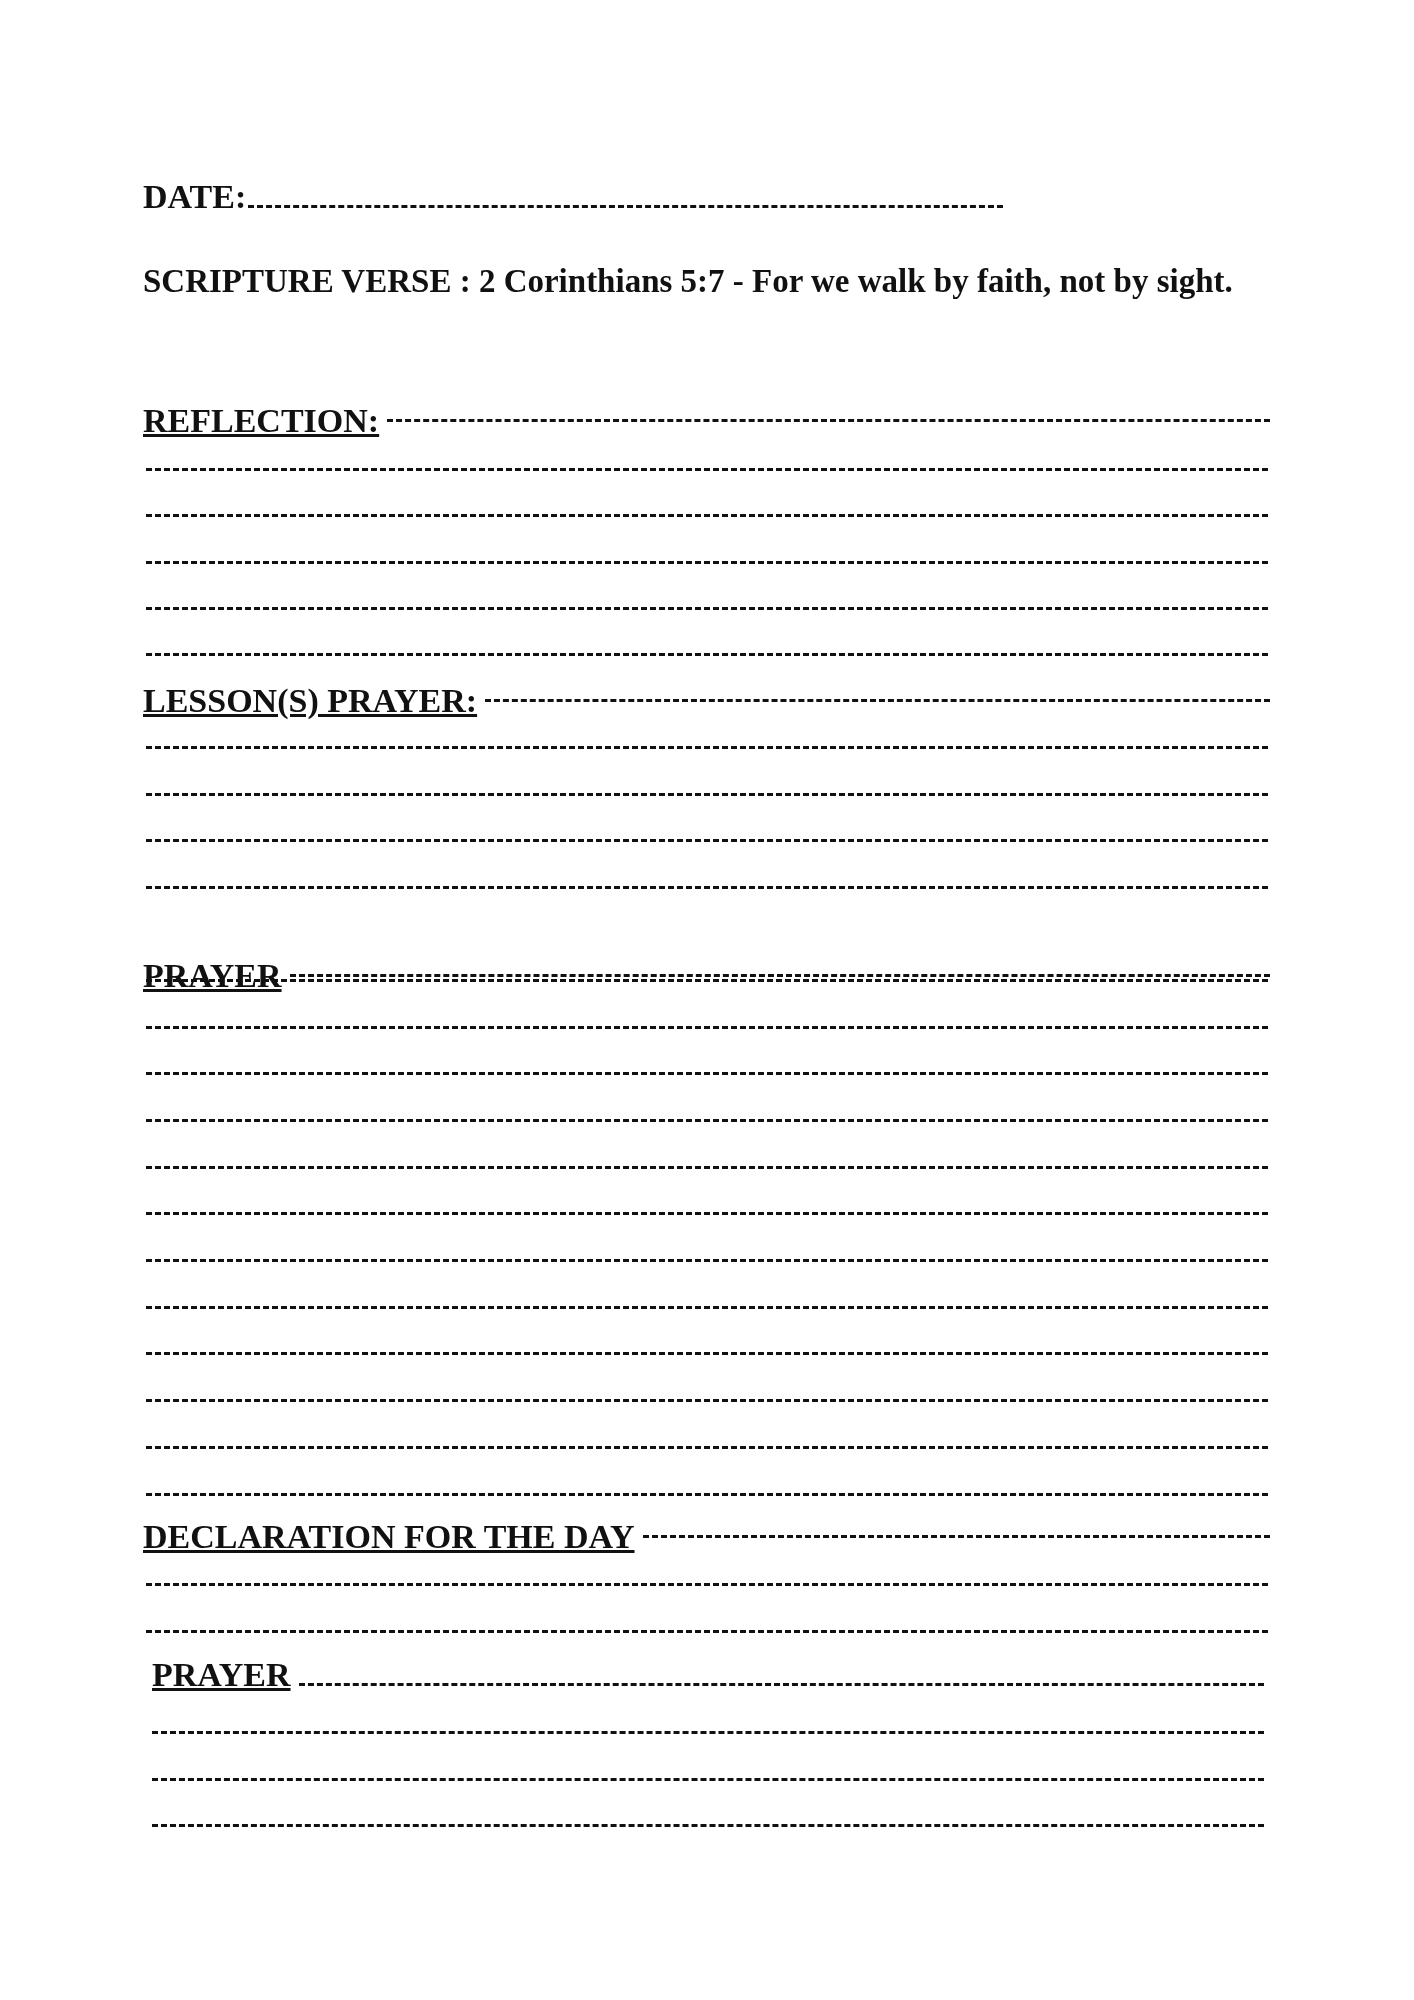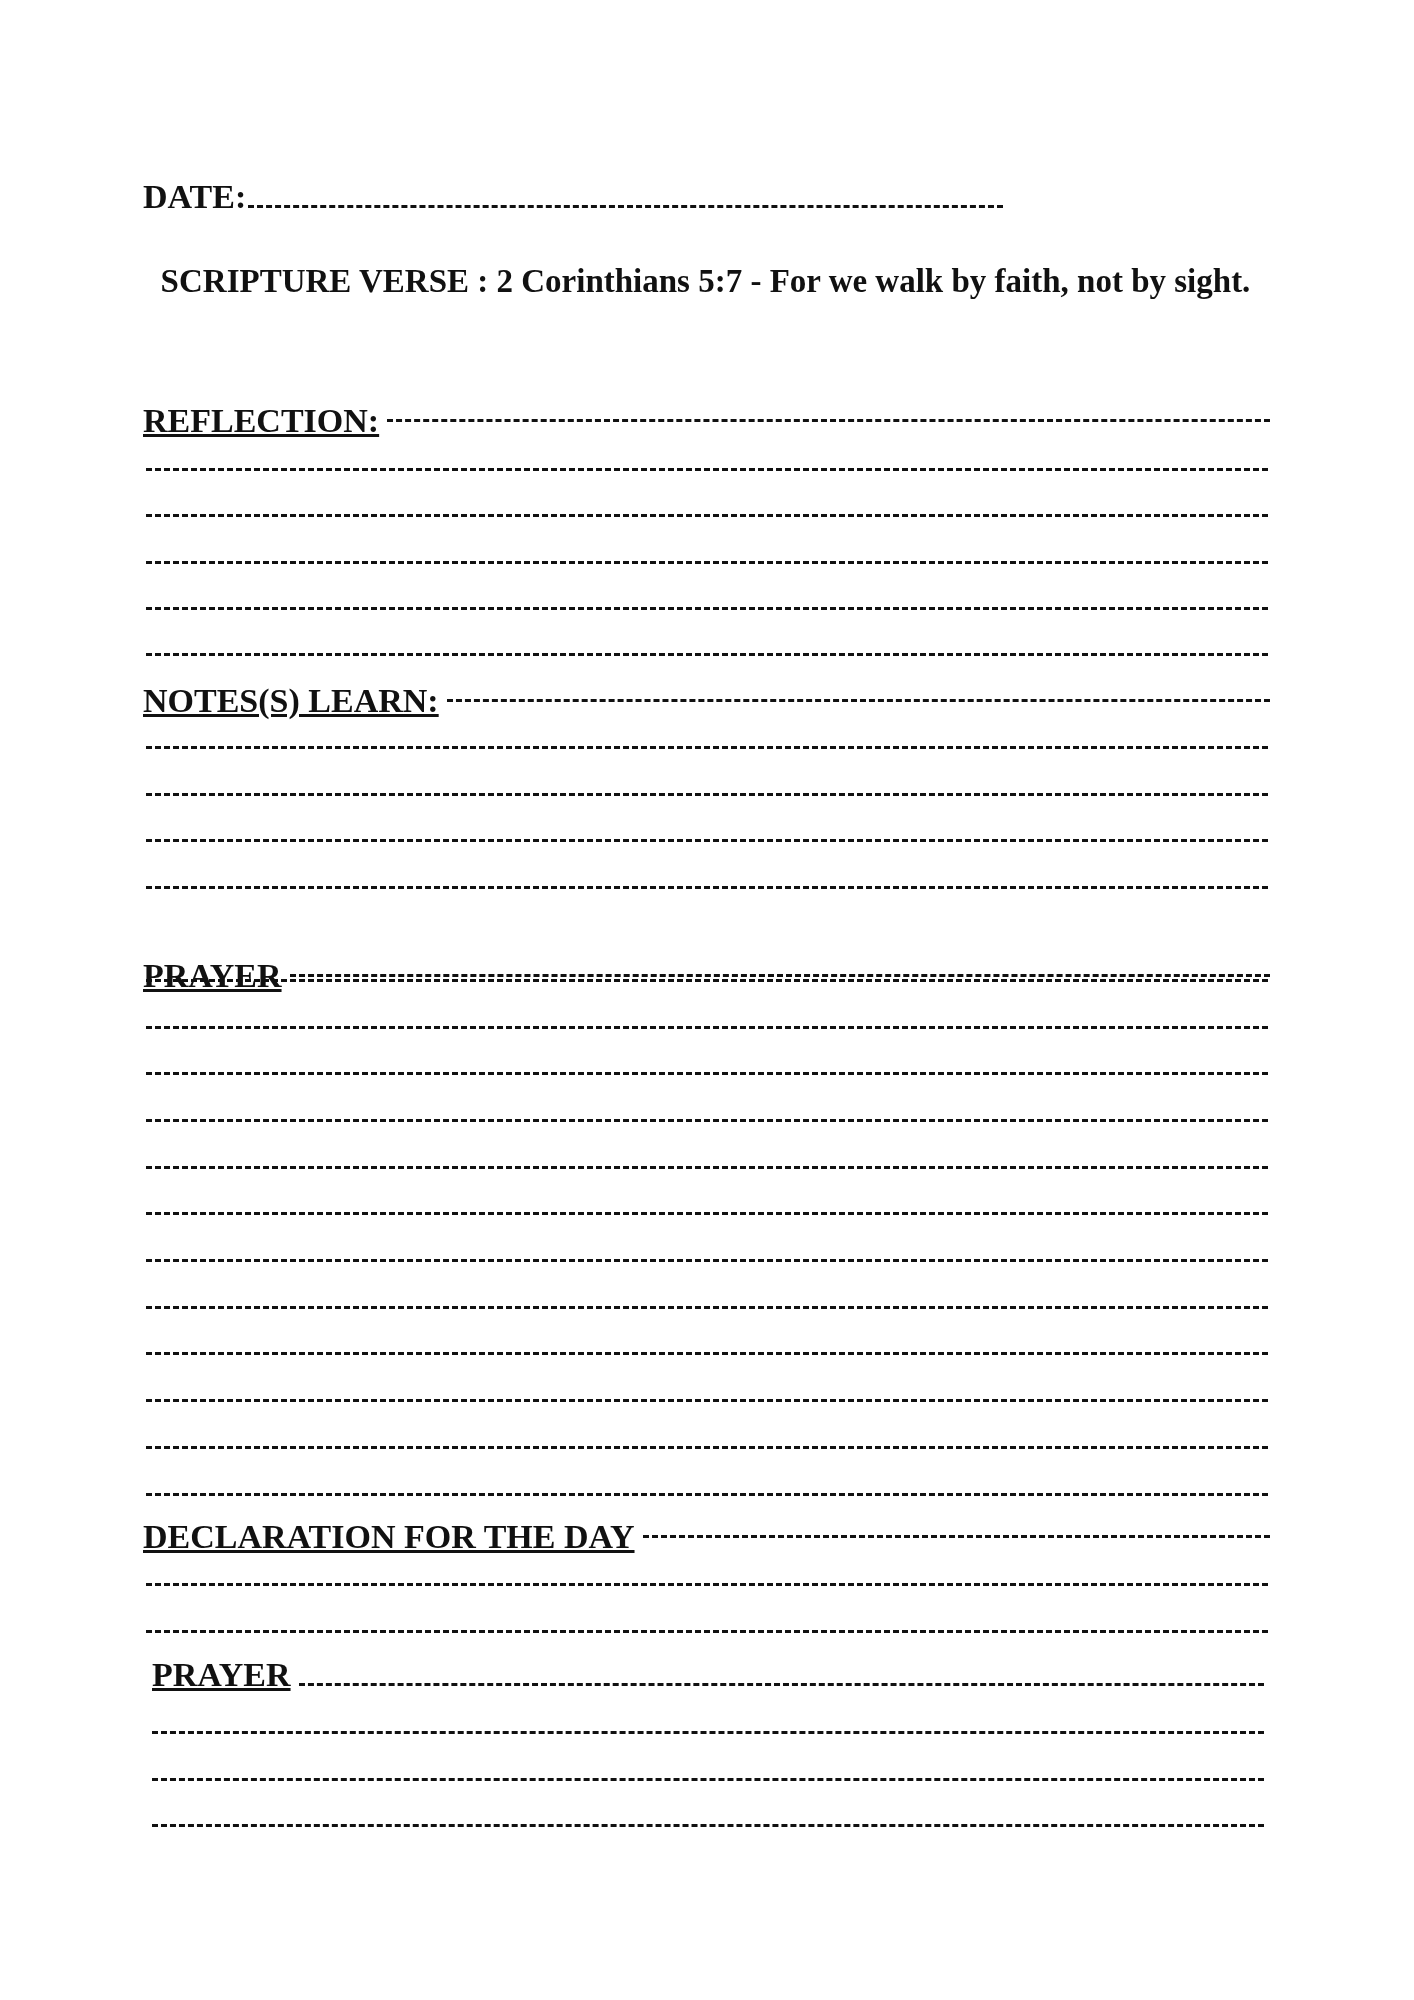--- a/index.html
+++ b/index.html
@@ -1,21 +1,21 @@
 <!DOCTYPE html>
 <html><head>
 <meta charset="utf-8">
 <style>
   html, body { margin: 0; padding: 0; background: #ffffff; }
   body { width: 1414px; height: 2000px; position: relative; overflow: hidden;
          font-family: "Liberation Serif", "DejaVu Serif", serif; color: #111111; }
   .abs { position: absolute; white-space: nowrap; text-align: right; }
   .date-row { left: 143px; top: 178px; font-size: 34px; font-weight: bold; }
   .date-line { display: inline-block; width: 755px; height: 0; border-bottom: 3px dashed #111; vertical-align: baseline; margin-left: 2px; }
-  .scripture { left: 143px; width: 1125px; top: 258px; text-align: center; font-size: 33px; font-weight: bold; line-height: 47px; white-space: normal; }
+  .scripture { left: 143px; width: 1125px; top: 258px; text-align: left; font-size: 33px; font-weight: bold; line-height: 47px; white-space: normal; }
   .section-head { left: 143px; width: 1127px; font-size: 34px; font-weight: bold; display: flex; align-items: baseline; height: 40px; text-decoration: underline; }
   .section-head .fill { flex: 1; height: 0; border-bottom: 3px dashed #111; margin-left: 8px; position: relative; top: -10px; }
   .section-head .fill.under { top: 0; border-bottom-width: 3px; }
   .dash-row { left: 146px; width: 1122px; height: 0; border-bottom: 3px dashed #111; }
   .under-row { left: 152px; width: 1112px; height: 0; border-bottom: 3px dashed #111; }
 </style>
 </head>
 <body>
 
 <div class="abs date-row">
@@ -28,21 +28,21 @@
     <div class="abs section-head" style="top: 402px;">
       <span>REFLECTION:</span>
       <span class="fill"></span>
     </div>
     <div class="abs dash-row" style="top: 468px;"></div>
     <div class="abs dash-row" style="top: 514px;"></div>
     <div class="abs dash-row" style="top: 561px;"></div>
     <div class="abs dash-row" style="top: 607px;"></div>
     <div class="abs dash-row" style="top: 653px;"></div>
     <div class="abs section-head" style="top: 682px;">
-      <span>NOTES(S) LEARN:</span>
+      <span>LESSON(S) PRAYER:</span>
       <span class="fill"></span>
     </div>
     <div class="abs dash-row" style="top: 746px;"></div>
     <div class="abs dash-row" style="top: 793px;"></div>
     <div class="abs dash-row" style="top: 839px;"></div>
     <div class="abs dash-row" style="top: 886px;"></div>
     <div class="abs section-head" style="top: 957px;">
       <span>PRAYER</span>
       <span class="fill"></span>
     </div>

